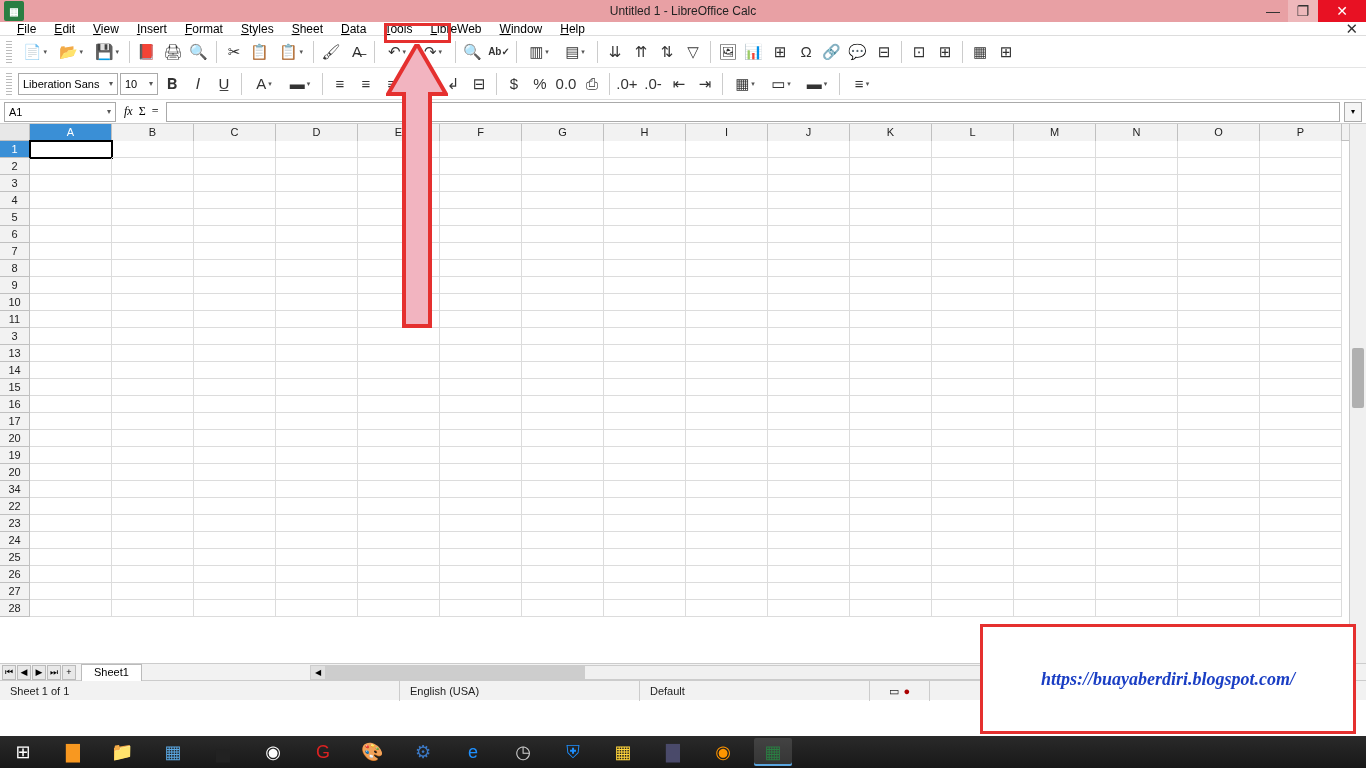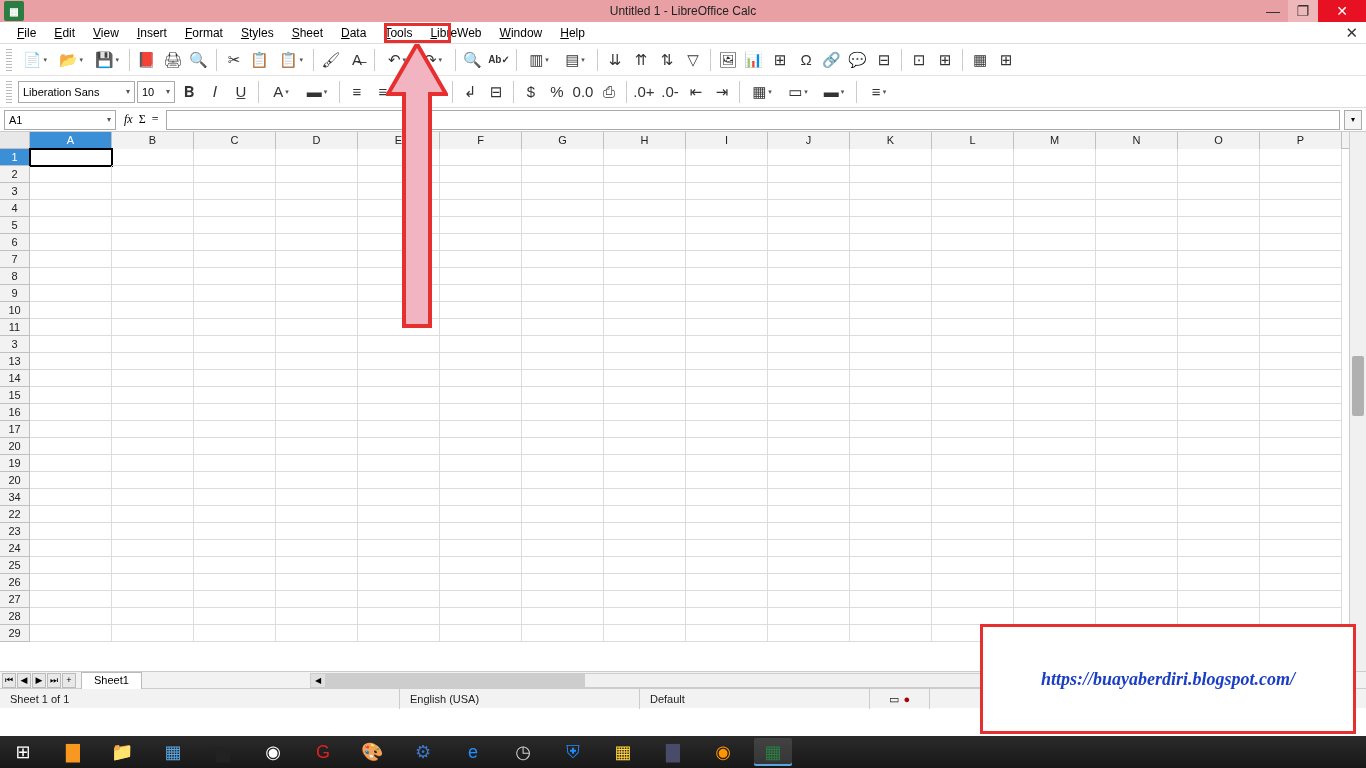--- a/index.html
+++ b/index.html
@@ -8,39 +8,39 @@
 
 .titlebar { height: 22px; background: #e8a0a4; display: flex; align-items: center; position: relative; }
 .titlebar-icon { width: 20px; height: 20px; margin-left: 4px; background: #2a7e42; border-radius: 2px; display:flex;align-items:center;justify-content:center;color:#fff;font-size:10px;font-weight:bold;}
 .titlebar-title { position: absolute; left: 50%; transform: translateX(-50%); font-size: 12px; color: #222; }
 .winbtns { position: absolute; right: 0; top: 0; display: flex; height: 22px; }
 .winbtn { width: 30px; height: 22px; display: flex; align-items: center; justify-content: center; font-size: 14px; color: #333; cursor: pointer; }
 .winbtn.close { background: #e81123; color: #fff; width: 48px; }
 .winbtn.max { background: rgba(255,255,255,.25); }
 
 
-.menubar { height: 22px; background: #fff; border-bottom: 1px solid #ddd; display: flex; align-items: center; padding: 0 8px; font-size: 12px; position: relative; }
+.menubar { height: 14px; background: #fff; border-bottom: 1px solid #ddd; display: flex; align-items: center; padding: 0 8px; font-size: 12px; position: relative; }
 .menubar .mitem { padding: 2px 9px; cursor: pointer; }
 .menubar .mitem .ul { text-decoration: underline; }
 .menubar .close-doc { position: absolute; right: 8px; font-size: 15px; cursor: pointer; color: #333; }
 
 
 .lw-highlight { position: absolute; border: 3px solid #e5302f; pointer-events: none; }
 
 
 .toolbar { height: 32px; background: #fff; display: flex; align-items: center; padding: 0 6px; gap: 2px; border-bottom: 1px solid #e5e5e5; }
 .tbtn { width: 24px; height: 24px; display: flex; align-items: center; justify-content: center; font-size: 15px; color: #333; border-radius: 2px; cursor: pointer; }
 .tbtn.dd::after { content: "▾"; font-size: 7px; margin-left: 2px; color: #555; }
 .tbtn.ddw { width: 34px; }
 .sep { width: 1px; height: 22px; background: #ccc; margin: 0 3px; }
 .grip { width: 6px; height: 22px; background: repeating-linear-gradient(#bbb, #bbb 1px, transparent 1px, transparent 3px); margin-right: 4px; }
 
 
 .fmtbar { height: 32px; background: #fff; display: flex; align-items: center; padding: 0 6px; gap: 2px; border-bottom: 1px solid #ddd; }
-.fontbox { width: 117px; height: 22px; border: 1px solid #aaa; font-size: 11px; padding: 0 4px; display: flex; align-items: center; justify-content: space-between; background: #fff; }
+.fontbox { width: 100px; height: 22px; border: 1px solid #aaa; font-size: 11px; padding: 0 4px; display: flex; align-items: center; justify-content: space-between; background: #fff; }
 .sizebox { width: 38px; height: 22px; border: 1px solid #aaa; font-size: 11px; padding: 0 4px; display: flex; align-items: center; justify-content: space-between; background: #fff; }
 .ddarrow { font-size: 8px; color: #555; }
 
 
 .formulabar { height: 24px; background: #fff; display: flex; align-items: center; border-bottom: 1px solid #ccc; }
 .namebox { width: 112px; height: 20px; border: 1px solid #aaa; margin-left: 4px; font-size: 11px; padding: 0 4px; display: flex; align-items: center; justify-content: space-between; background: #fff; }
 .fxarea { display: flex; align-items: center; gap: 6px; padding: 0 8px; }
 .fxbtn { font-size: 12px; font-style: italic; cursor: pointer; font-family: "Times New Roman", serif; }
 .formula-input { flex: 1; height: 20px; border: 1px solid #aaa; background: #fff; margin-right: 26px; }
 .fb-dd { position:absolute; right:4px; width:18px; height:20px; border:1px solid #aaa; display:flex;align-items:center;justify-content:center;font-size:8px;background:#f5f5f5;cursor:pointer;}
@@ -766,39 +766,20 @@
         <div class="cell"></div>
         <div class="cell"></div>
         <div class="cell"></div>
         <div class="cell"></div>
         <div class="cell"></div>
         <div class="cell"></div>
         <div class="cell"></div>
         <div class="cell"></div>
         <div class="cell"></div>
       </div>
-      <div class="row">
-        <div class="rowhdr">29</div>
-        <div class="cell"></div>
-        <div class="cell"></div>
-        <div class="cell"></div>
-        <div class="cell"></div>
-        <div class="cell"></div>
-        <div class="cell"></div>
-        <div class="cell"></div>
-        <div class="cell"></div>
-        <div class="cell"></div>
-        <div class="cell"></div>
-        <div class="cell"></div>
-        <div class="cell"></div>
-        <div class="cell"></div>
-        <div class="cell"></div>
-        <div class="cell"></div>
-        <div class="cell"></div>
-      </div>
     </div>
   <div class="vscroll">
       <div class="thumb"></div>
     </div>
 </div>
 
 <div class="lw-highlight" style="left:384px; top:23px; width:67px; height:20px;"></div>
 
 <svg class="arrow-ann" style="left:386px; top:44px; width:62px; height:290px;">
   <polygon points="31,0 60,50 44,50 44,282 18,282 18,50 2,50" fill="#f2b4c0" stroke="#e5302f" stroke-width="4" stroke-linejoin="miter"></polygon>

